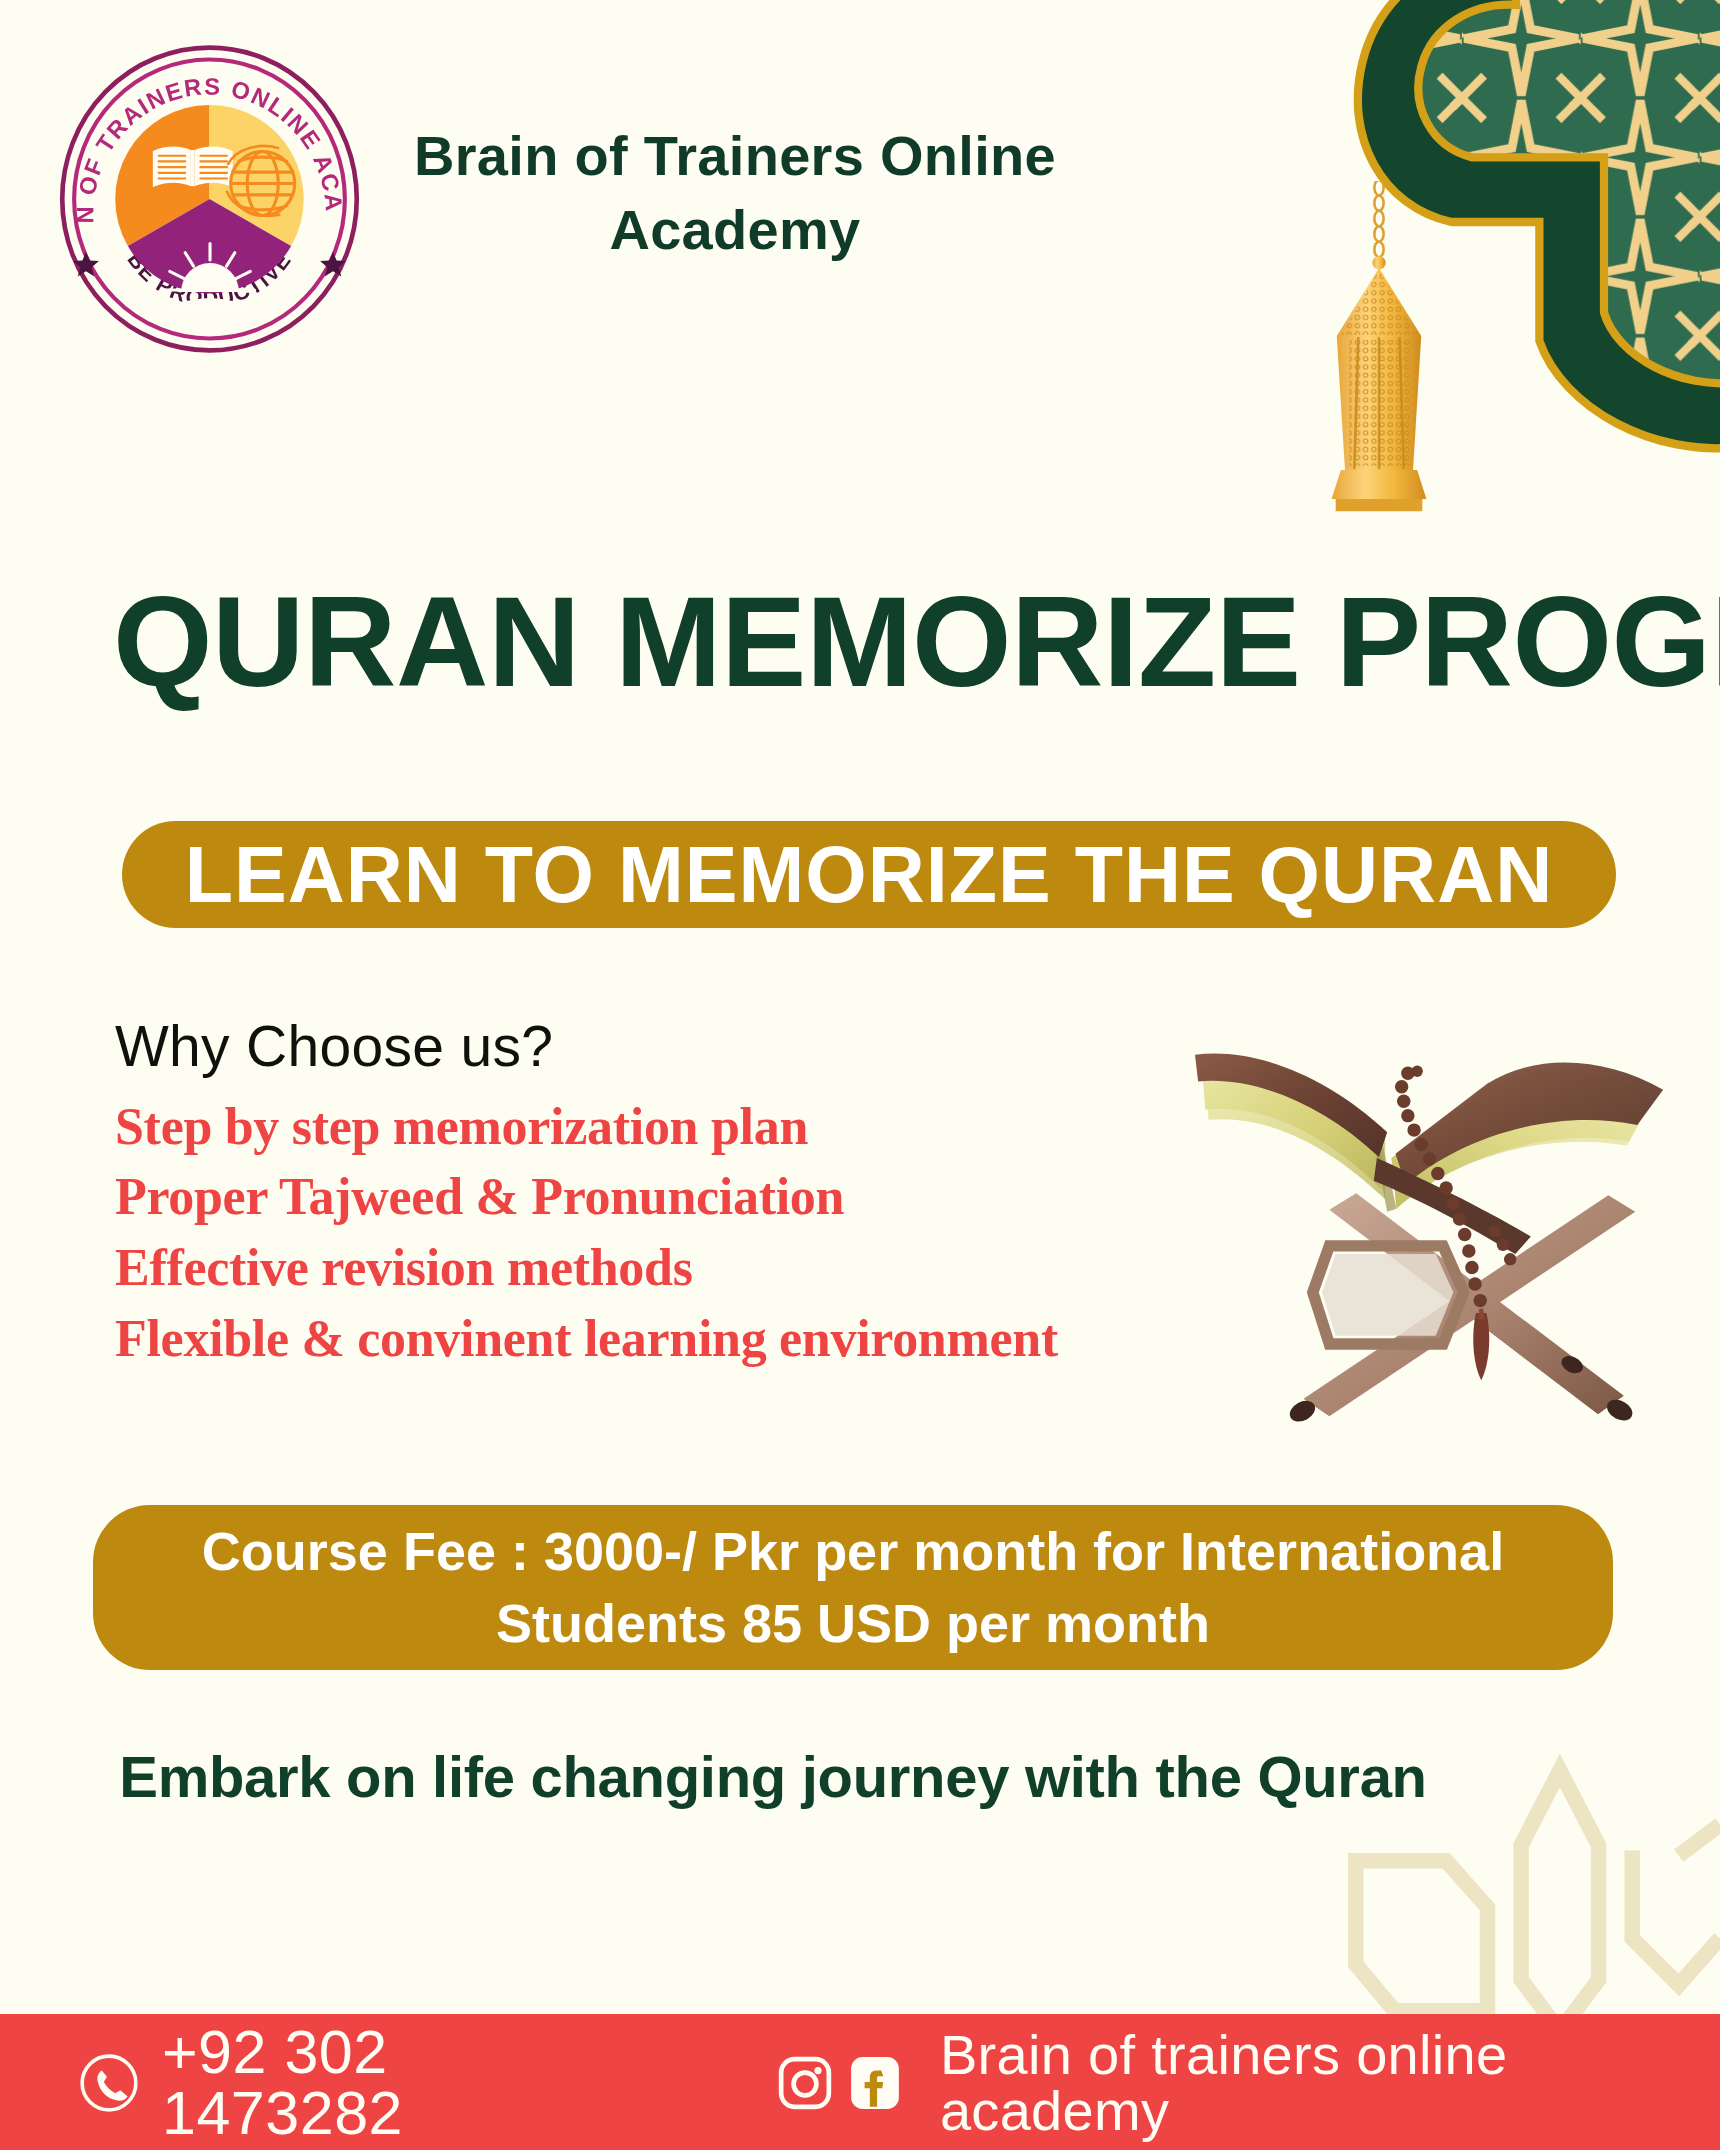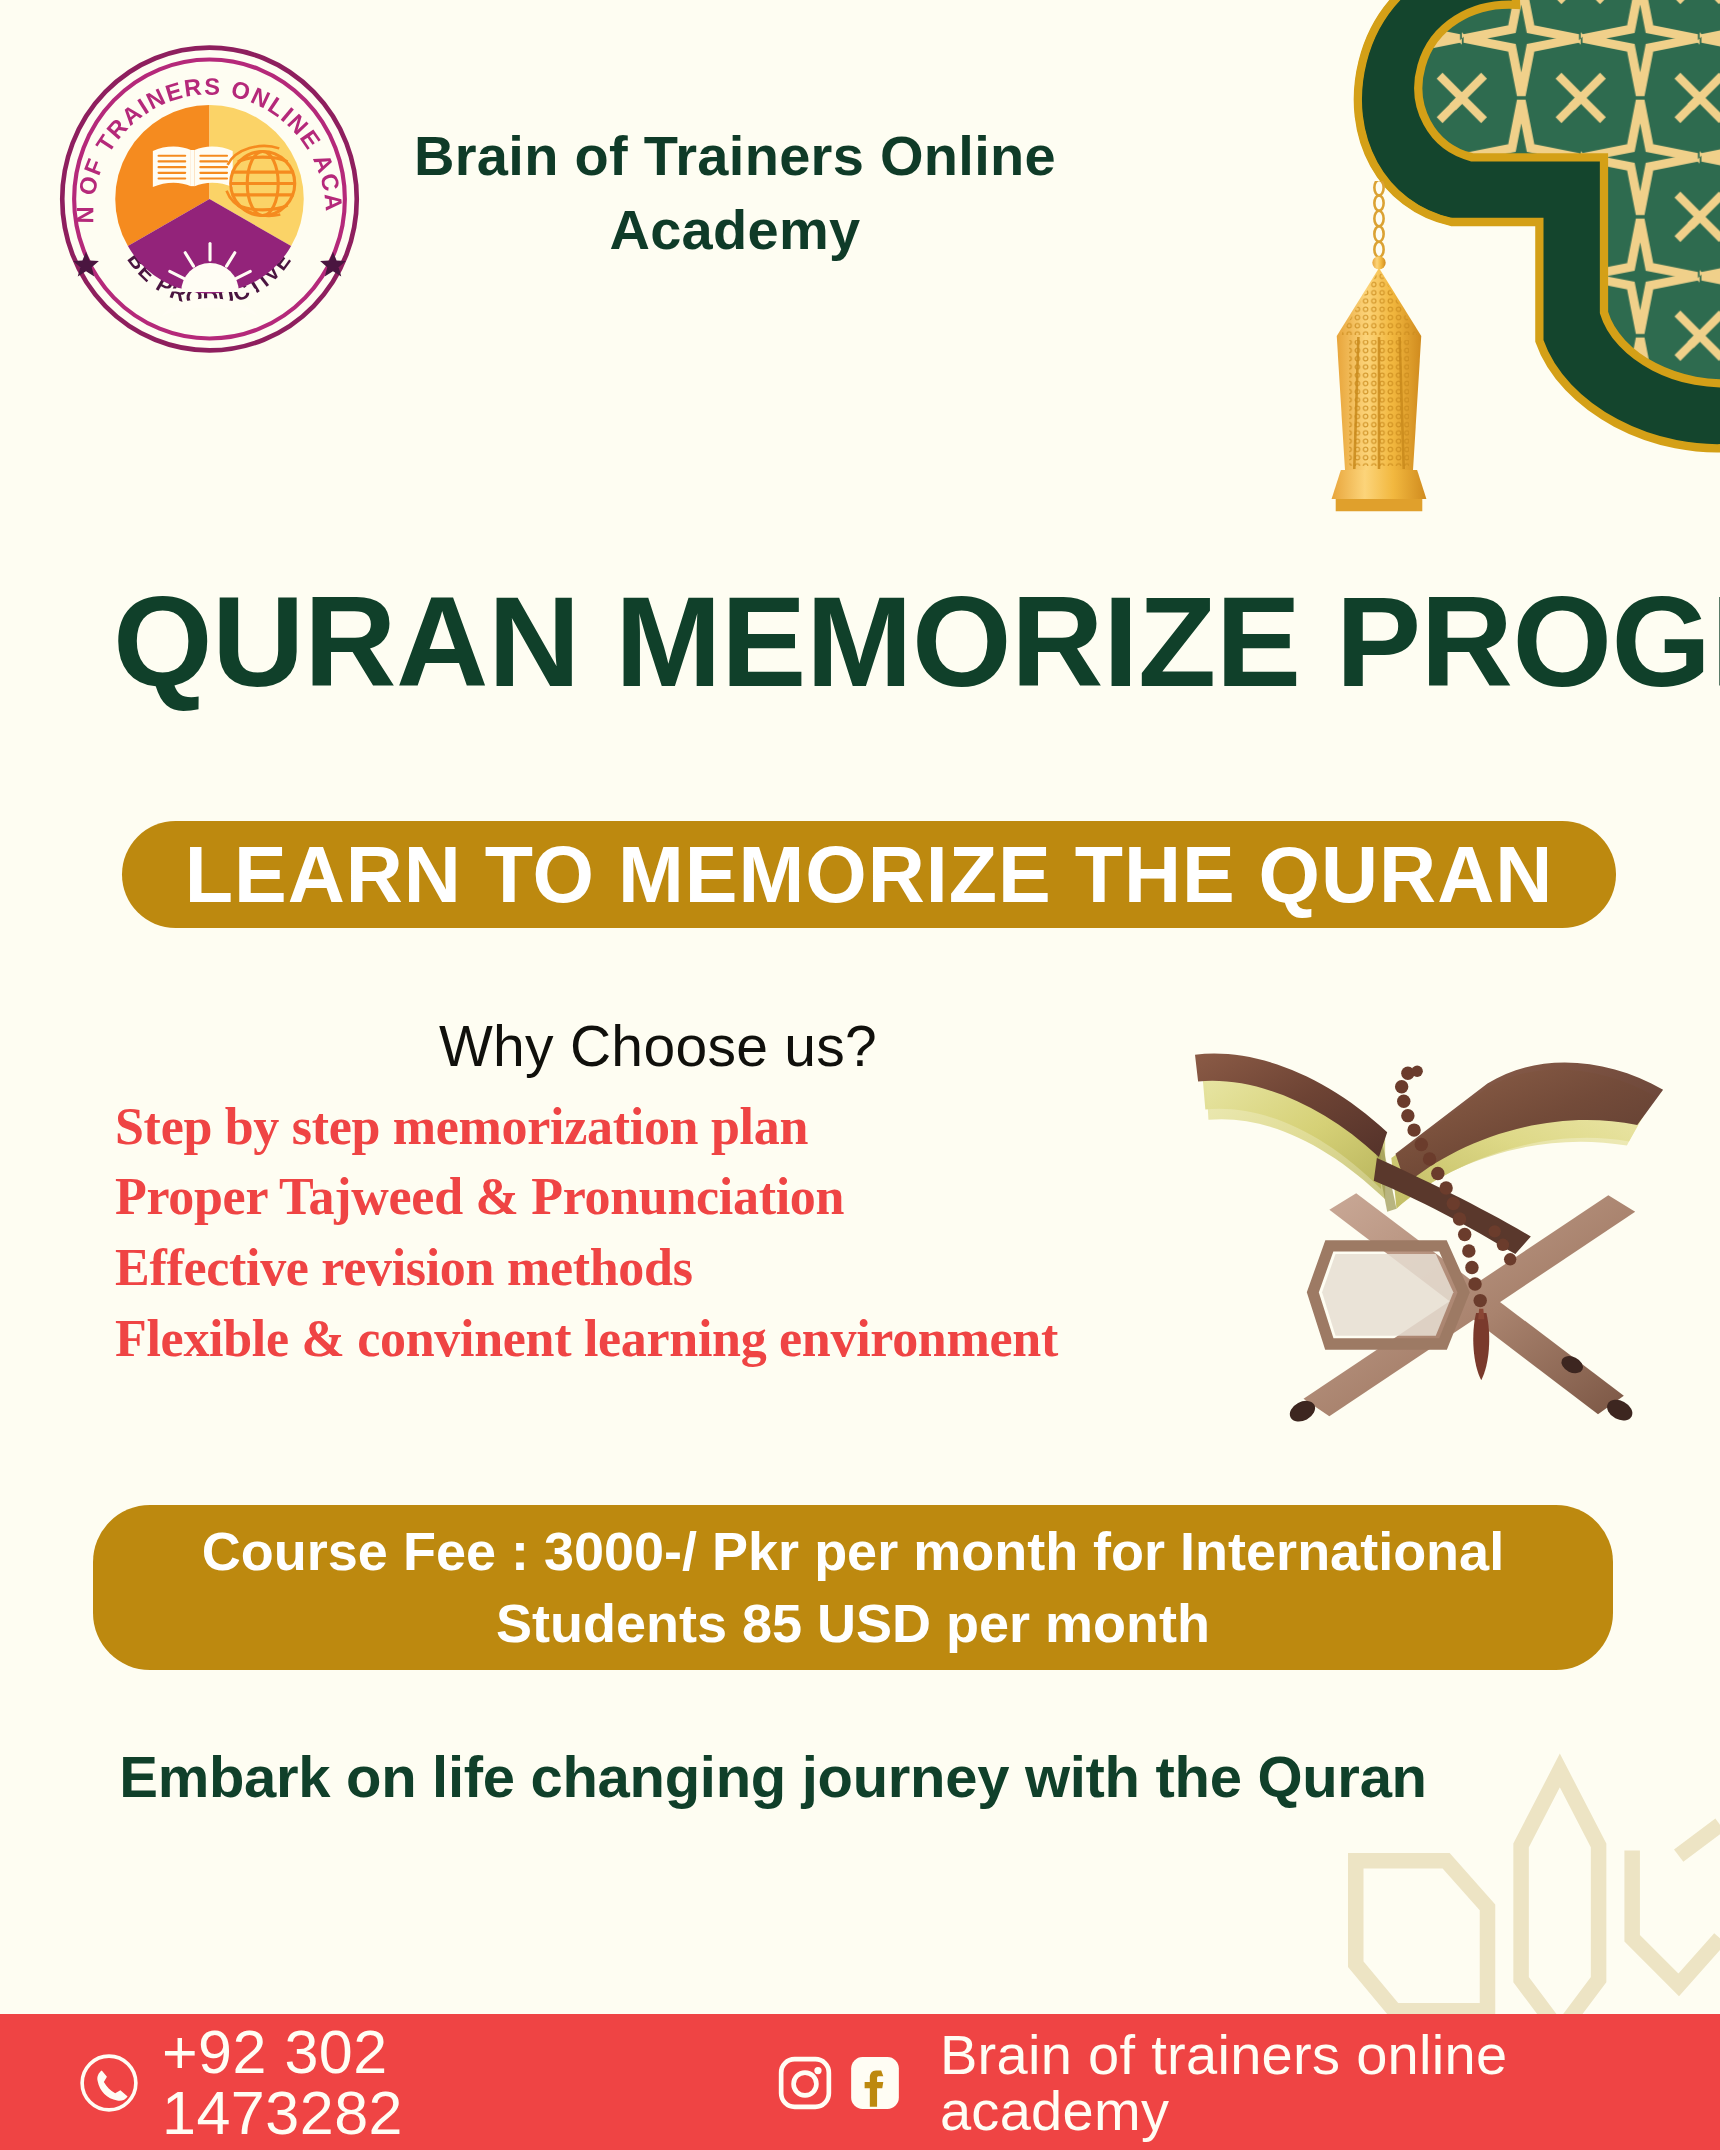--- a/index.html
+++ b/index.html
@@ -154,21 +154,20 @@
     width: 1086px;
   }
   .benefits-heading {
     font-family: "Liberation Sans", sans-serif;
     font-size: 57px;
     font-weight: normal;
     color: #10100c;
     line-height: 1.18;
     margin-bottom: 11.4px;
     letter-spacing: 0.3px;
-    text-align: center;
   }
   .benefit-line {
     font-family: Liberation Serif, serif;
     font-size: 52px;
     font-weight: bold;
     color: #ef4444;
     line-height: 1.36;
     letter-spacing: -0.3px;
     white-space: nowrap;
   }

